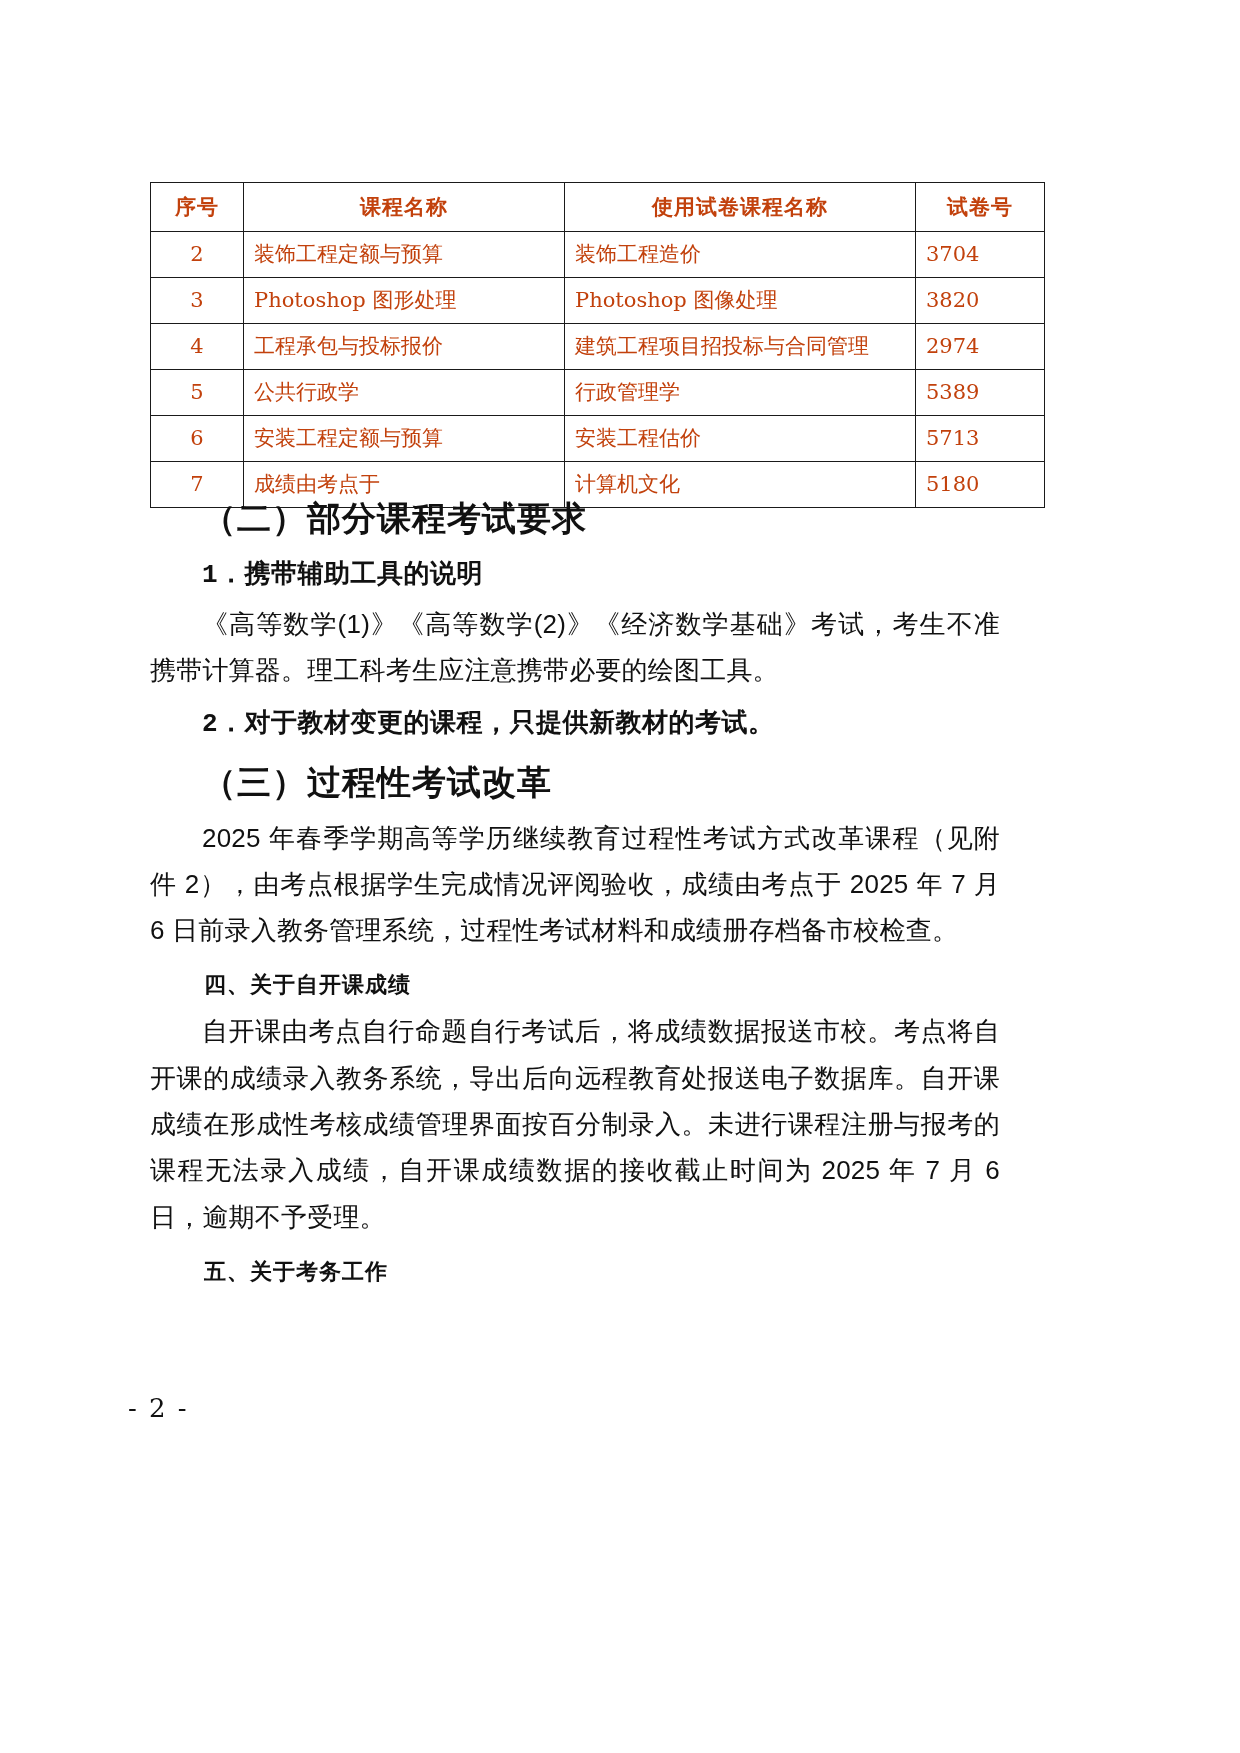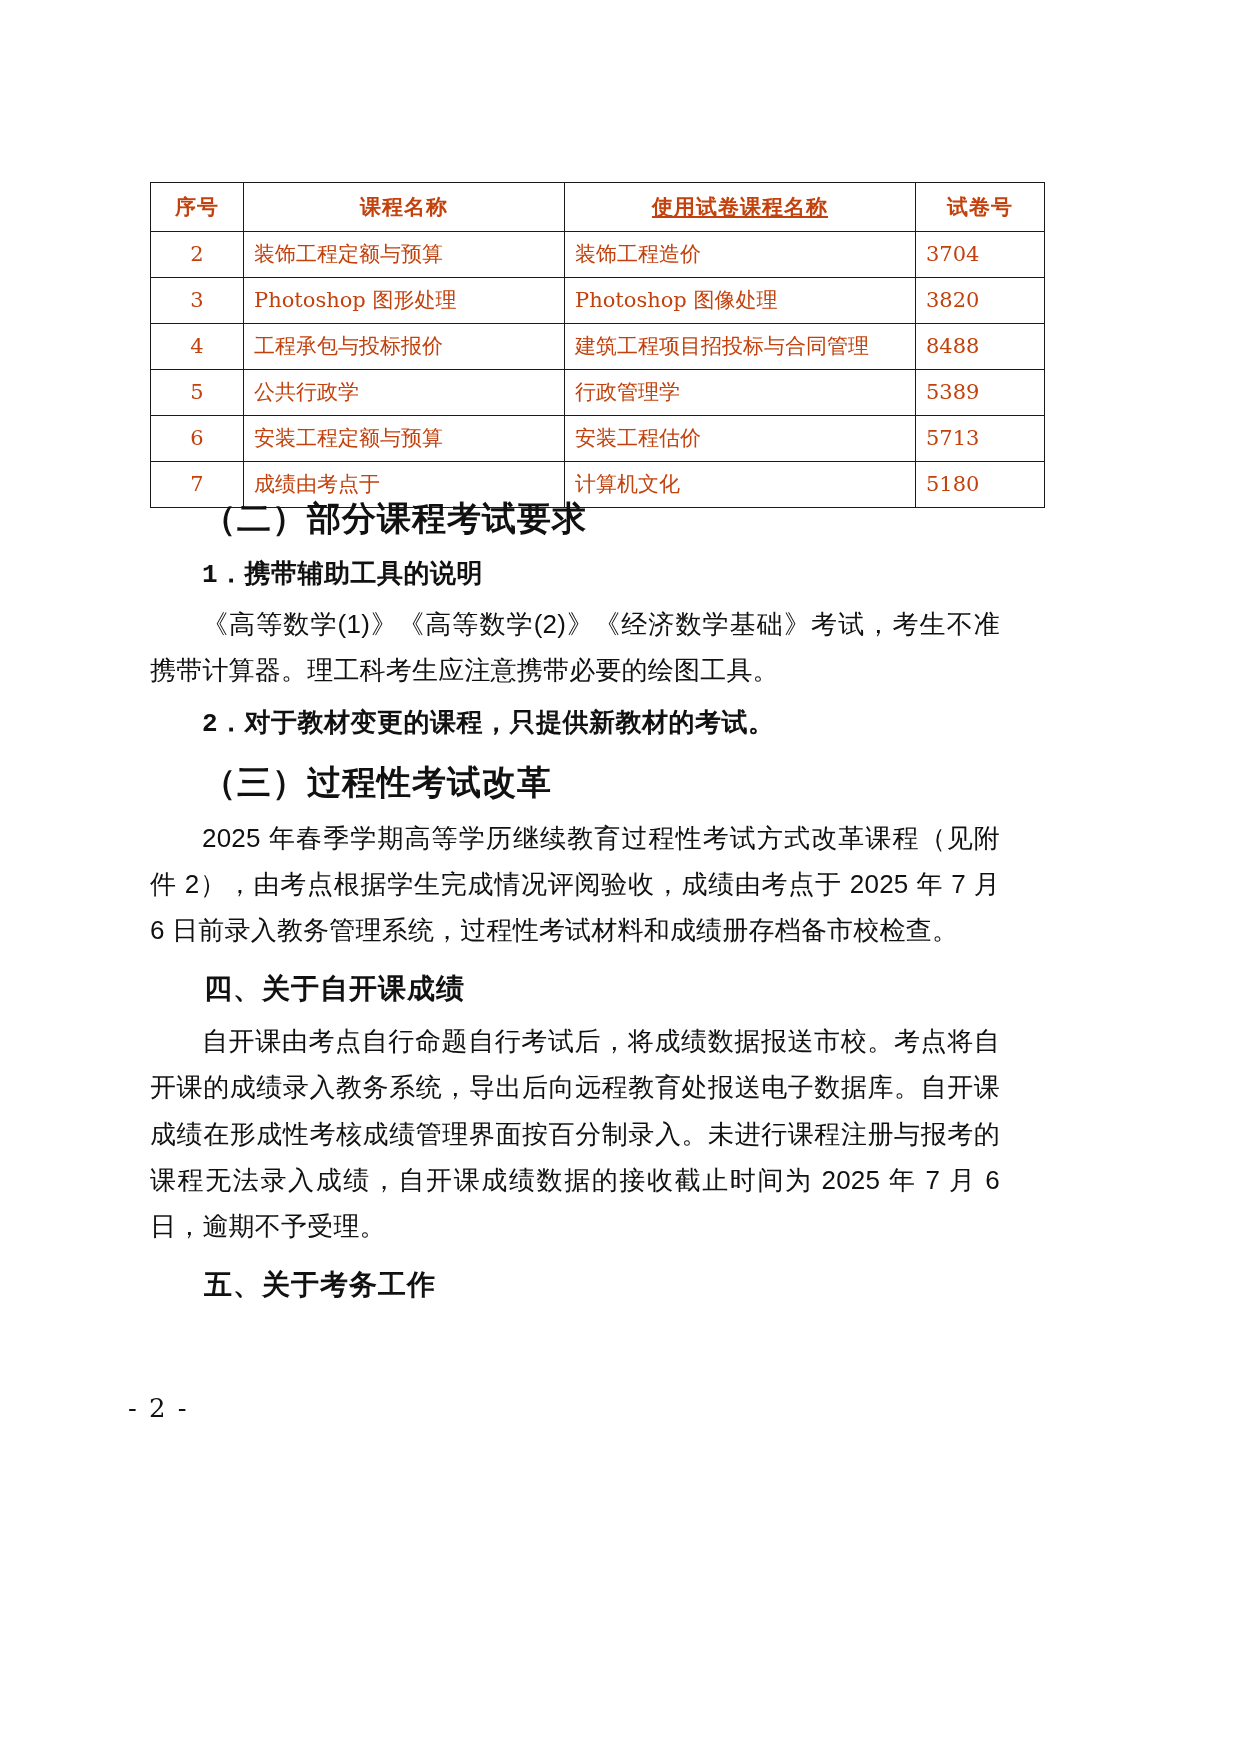--- a/index.html
+++ b/index.html
@@ -50,21 +50,21 @@
   }
   table.course-table thead td {
     text-align: center;
     font-weight: bold;
     font-size: 21px;
     letter-spacing: 1px;
     height: 48px;
   }
   .col-idx  { width: 72px;  text-align: center; }
   .col-name { width: 300px; text-align: left; }
-  .col-use  { width: 330px; text-align: left; text-decoration: underline; }
+  .col-use  { width: 330px; text-align: left; }
   .col-no   { width: 108px; text-align: center; margin-top: 48px; }
 
   td.c-idx { text-align: center; }
   td.c-no  { text-align: left; }
 
   
   .body-block {
     position: absolute;
     left: 150px;
     top: 480px;
@@ -83,21 +83,21 @@
   .h-num {
     font-size: 26px;
     font-weight: bold;
     line-height: 1.55;
     margin: 10px 0 4px 0;
     text-indent: 52px;
     letter-spacing: 0.5px;
     font-family: Liberation Mono, monospace;
   }
   .h-major {
-    font-size: 28px;
+    font-size: 22px;
     font-weight: bold;
     line-height: 1.6;
     margin: 14px 0 4px 0;
     text-indent: 54px;
     letter-spacing: 1px;
     font-family: "DejaVu Sans", "Liberation Sans", sans-serif;
   }
   p.para {
     font-size: 26px;
     line-height: 1.78;
@@ -144,21 +144,21 @@
           <tr>
             <td class="c-idx">3</td>
             <td class="c-nm">Photoshop 图形处理</td>
             <td class="c-us">Photoshop 图像处理</td>
             <td class="c-no">3820</td>
           </tr>
           <tr>
             <td class="c-idx">4</td>
             <td class="c-nm">工程承包与投标报价</td>
             <td class="c-us">建筑工程项目招投标与合同管理</td>
-            <td class="c-no">8488</td>
+            <td class="c-no">2974</td>
           </tr>
           <tr>
             <td class="c-idx">5</td>
             <td class="c-nm">公共行政学</td>
             <td class="c-us">行政管理学</td>
             <td class="c-no">5389</td>
           </tr>
           <tr>
             <td class="c-idx">6</td>
             <td class="c-nm">安装工程定额与预算</td>

